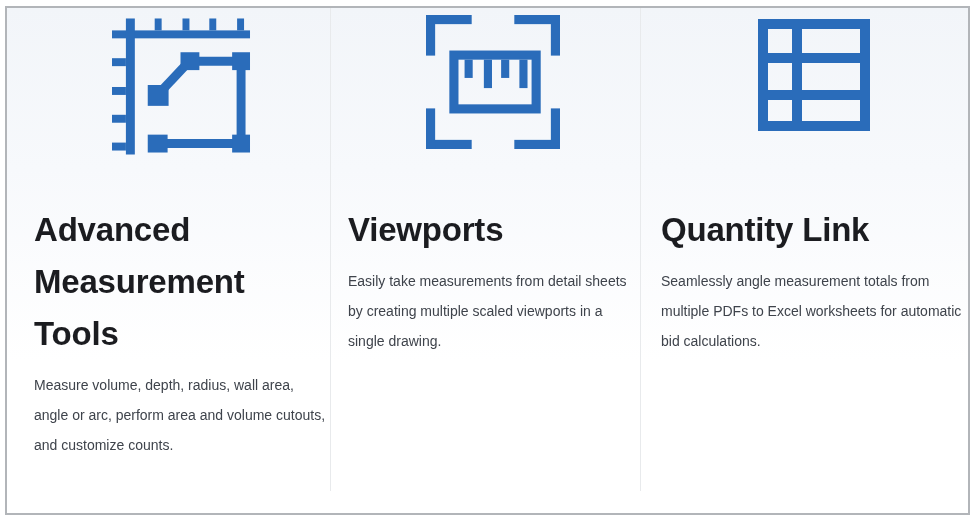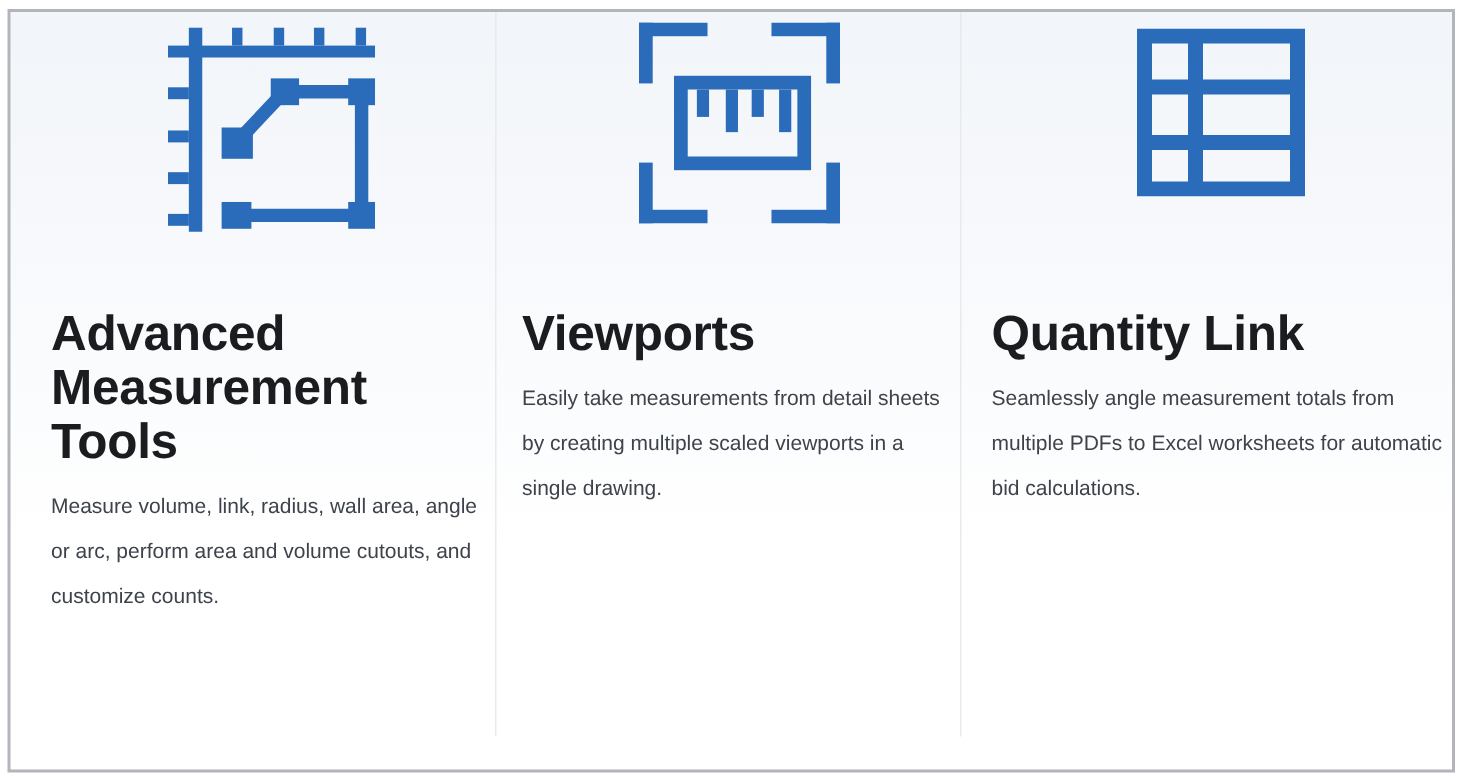--- a/index.html
+++ b/index.html
@@ -31,21 +31,21 @@
     width:1px;align-self:flex-start;
     height:calc(100% - 22px);
     background:var(--divider);
   }
   .icon-area{
     height:196px;box-sizing:border-box;
     display:flex;justify-content:center;align-items:flex-start;
     padding-top:7px;color:var(--accent);
   }
   .feature-title{
-    margin:0;font-size:33px;line-height:36px;font-weight:700;
+    margin:0;font-size:33px;line-height:52px;font-weight:700;
     color:var(--heading);letter-spacing:-0.2px;
   }
   .feature-desc{
     margin:10px 0 0;font-size:14px;line-height:30px;
     color:var(--body);
   }
   svg{display:block;}
   .icon-fill{fill:currentColor;}
   .icon-stroke{stroke:currentColor;fill:none;}
 </style>
@@ -79,21 +79,21 @@
         </g>
 
         <rect class="icon-fill" x="36" y="70" width="21" height="21"></rect>
         <rect class="icon-fill" x="69" y="37" width="19" height="18"></rect>
         <rect class="icon-fill" x="121" y="37" width="18" height="18"></rect>
         <rect class="icon-fill" x="121" y="120" width="18" height="18"></rect>
         <rect class="icon-fill" x="36" y="120" width="20" height="18"></rect>
       </svg>
     </div>
     <h2 class="feature-title">Advanced Measurement Tools</h2>
-    <p class="feature-desc">Measure volume, link, radius, wall area, angle or arc, perform area and volume cutouts, and customize counts.</p>
+    <p class="feature-desc">Measure volume, depth, radius, wall area, angle or arc, perform area and volume cutouts, and customize counts.</p>
   </section>
 
   <div class="divider"></div>
 
   <section class="column col-2">
     <div class="icon-area">
       <svg width="134" height="134" viewBox="0 0 132 132" aria-hidden="true">
 
         <rect class="icon-fill" x="0" y="0" width="45" height="9"></rect>
         <rect class="icon-fill" x="0" y="0" width="9" height="40"></rect>

